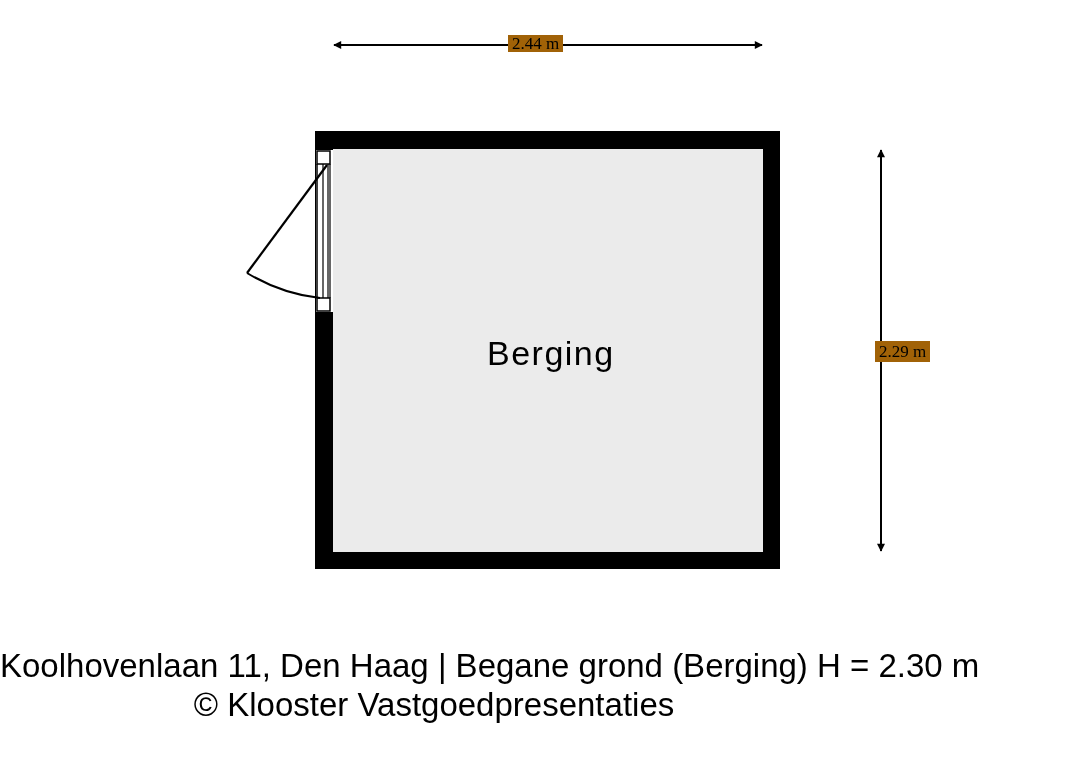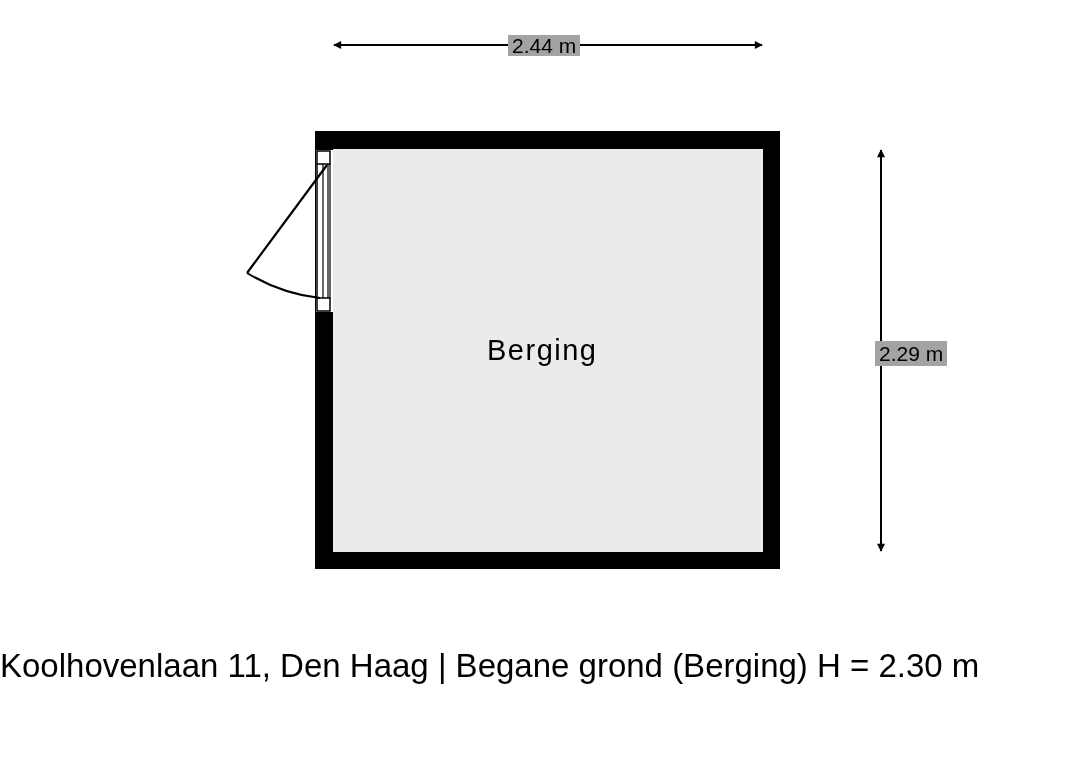--- a/index.html
+++ b/index.html
@@ -1,23 +1,23 @@
 <!DOCTYPE html>
 <html><head>
   <meta charset="utf-8">
   <style>
     html, body { margin: 0; padding: 0; background: #ffffff; }
     body { width: 1080px; height: 763px; position: relative; overflow: hidden;
            font-family: "Liberation Sans", sans-serif; color: #000; }
     #plan { position: absolute; left: 0; top: 0; }
-    .dim-label { position: absolute; font-size: 21px; background: #a3a3a3; padding: 0 4px;
-                 white-space: nowrap; line-height: 1; }
+    .dim-label { position: absolute; font-size: 17px; background: #a16207; padding: 0 4px;
+                 white-space: nowrap; line-height: 1; font-family: Liberation Serif, serif; }
     #dim-h-label { left: 508px; top: 35px; }
     #dim-v-label { left: 843px; top: 341px; padding: 2px 4px; margin-left: 32px; }
-    #room-label { position: absolute; left: 487px; top: 336px; font-size: 29px;
+    #room-label { position: absolute; left: 487px; top: 336px; font-size: 34px;
                   letter-spacing: 1.5px; line-height: 1; white-space: nowrap; }
     #caption { position: absolute; left: 0; top: 646px; width: 868px; text-align: center; }
     .cap-line { font-size: 33px; line-height: 39px; white-space: nowrap; }
   </style>
 </head>
 <body>
 
 <svg id="plan" width="1080" height="763" viewBox="0 0 1080 763">
   <defs>
     <marker id="arrow" viewBox="0 0 10 10" refX="9" refY="5" markerWidth="10" markerHeight="8" orient="auto-start-reverse" markerUnits="userSpaceOnUse">
@@ -54,13 +54,14 @@
   </g>
 </svg>
 
 <div class="dim-label" id="dim-h-label">2.44 m</div>
 <div class="dim-label" id="dim-v-label">2.29 m</div>
 
 <div id="room-label">Berging</div>
 
 <div id="caption">
   <div class="cap-line">Koolhovenlaan 11, Den Haag | Begane grond (Berging) H = 2.30 m</div>
+  <div class="cap-line">© Klooster Vastgoedpresentaties</div>
 </div>
 
 </body></html>

